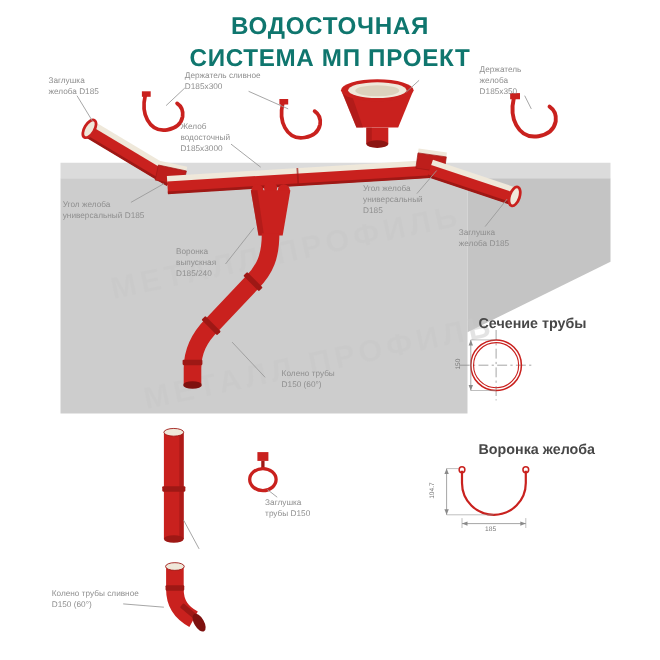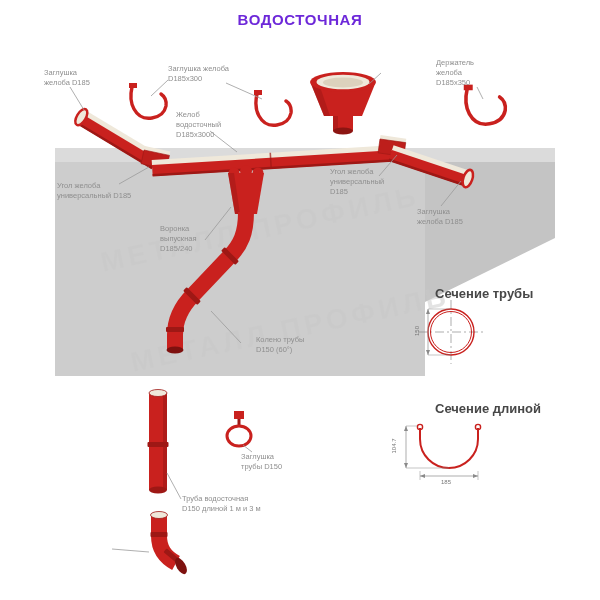--- a/index.html
+++ b/index.html
@@ -1,20 +1,20 @@
 <!DOCTYPE html>
 <html><head>
 <meta charset="utf-8">
 <style>
   html,body{margin:0;padding:0;}
   .stage{position:relative;width:600px;height:600px;background:#ffffff;overflow:hidden;
          font-family:"Liberation Sans",sans-serif;}
   .scene{position:absolute;left:0;top:0;}
   .title{position:absolute;top:10px;left:0;width:100%;text-align:center;
-         font-weight:bold;font-size:15px;letter-spacing:.6px;color:#6d28d9;line-height:1.3;}
+         font-weight:bold;font-size:22px;letter-spacing:.6px;color:#0f766e;line-height:1.3;}
   .label{position:absolute;font-size:7.5px;color:#8F8F8F;line-height:1.3;}
   .heading{position:absolute;font-size:13px;font-weight:bold;color:#474747;margin-left:28px;}
   .dim{position:absolute;font-size:6px;color:#777;}
   .rot{transform:rotate(-90deg);transform-origin:center center;}
 </style>
 </head>
 <body>
 
 <div class="stage">
 
@@ -171,34 +171,35 @@
       <line x1="420" y1="471" x2="420" y2="480" stroke="#8a8a8a" stroke-width="0.5"></line>
       <line x1="478" y1="471" x2="478" y2="480" stroke="#8a8a8a" stroke-width="0.5"></line>
       <line x1="420" y1="476" x2="478" y2="476" stroke="#8a8a8a" stroke-width="0.7"></line>
       <polygon points="420,476 425,474 425,478" fill="#8a8a8a"></polygon>
       <polygon points="478,476 473,474 473,478" fill="#8a8a8a"></polygon>
     </g>
   </svg>
 
   <div class="title">
     <div>ВОДОСТОЧНАЯ</div>
+    <div>СИСТЕМА МП ПРОЕКТ</div>
   </div>
 
   <div class="label" style="left:44px;top:68px;width:60px">Заглушка желоба D185</div>
-  <div class="label" style="left:168px;top:64px;width:72px">Заглушка желоба D185x300</div>
+  <div class="label" style="left:168px;top:64px;width:72px">Держатель сливное D185x300</div>
   <div class="label" style="left:436px;top:58px;width:46px">Держатель желоба D185x350</div>
-  <div class="label" style="left:176px;top:110px;width:52px">Желоб водосточный D185x3000</div>
+  <div class="label" style="left:164px;top:110px;width:52px">Желоб водосточный D185x3000</div>
   <div class="label" style="left:57px;top:181px;width:80px">Угол желоба универсальный D185</div>
   <div class="label" style="left:330px;top:167px;width:58px">Угол желоба универсальный D185</div>
   <div class="label" style="left:417px;top:207px;width:60px">Заглушка желоба D185</div>
   <div class="label" style="left:160px;top:224px;width:44px">Воронка выпускная D185/240</div>
   <div class="label" style="left:256px;top:335px;width:56px">Колено трубы D150 (60°)</div>
   <div class="label" style="left:241px;top:452px;width:46px">Заглушка трубы D150</div>
-  <div class="label" style="left:182px;top:494px;width:86px">Труба водосточная D150 длиной 1 м и 3 м</div>
+  <div class="label" style="left:47px;top:535px;width:80px">Колено трубы сливное D150 (60°)</div>
 
   <div class="heading" style="left:407px;top:286px">Сечение трубы</div>
-  <div class="heading" style="left:407px;top:401px">Сечение длиной</div>
+  <div class="heading" style="left:407px;top:401px">Воронка желоба</div>
 
   <div class="dim rot" style="left:412px;top:328px">150</div>
   <div class="dim rot" style="left:386px;top:443px">104.7</div>
   <div class="dim" style="left:441px;top:479px">185</div>
 
 </div>
 
 </body></html>

